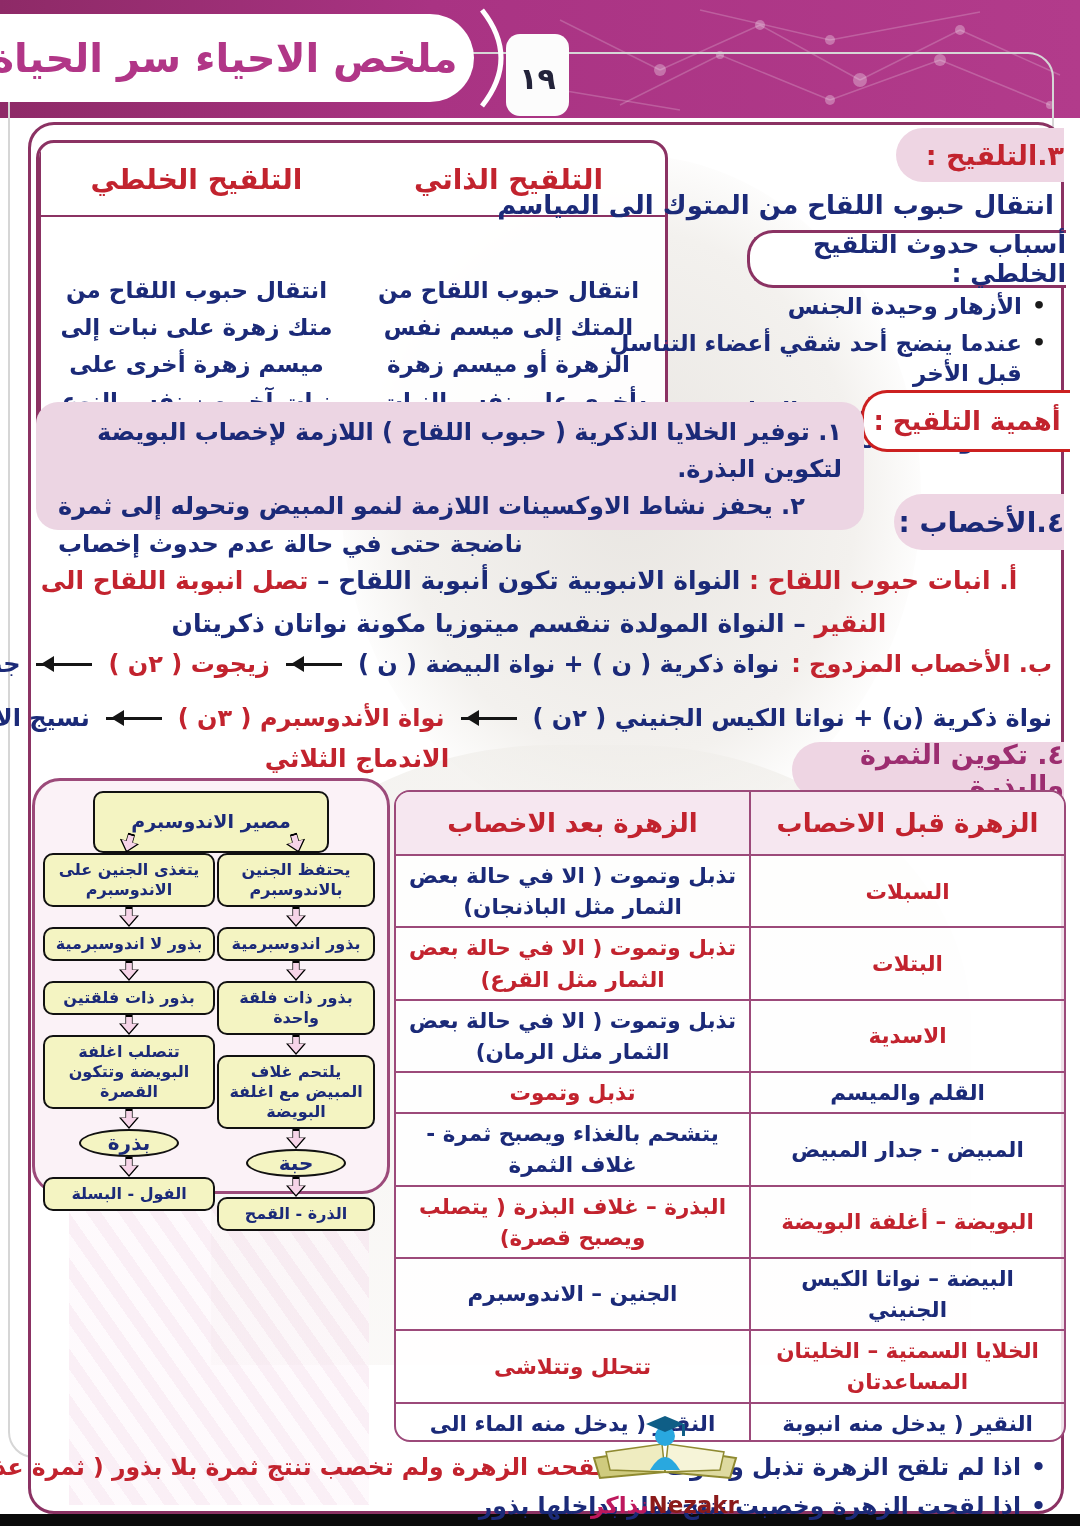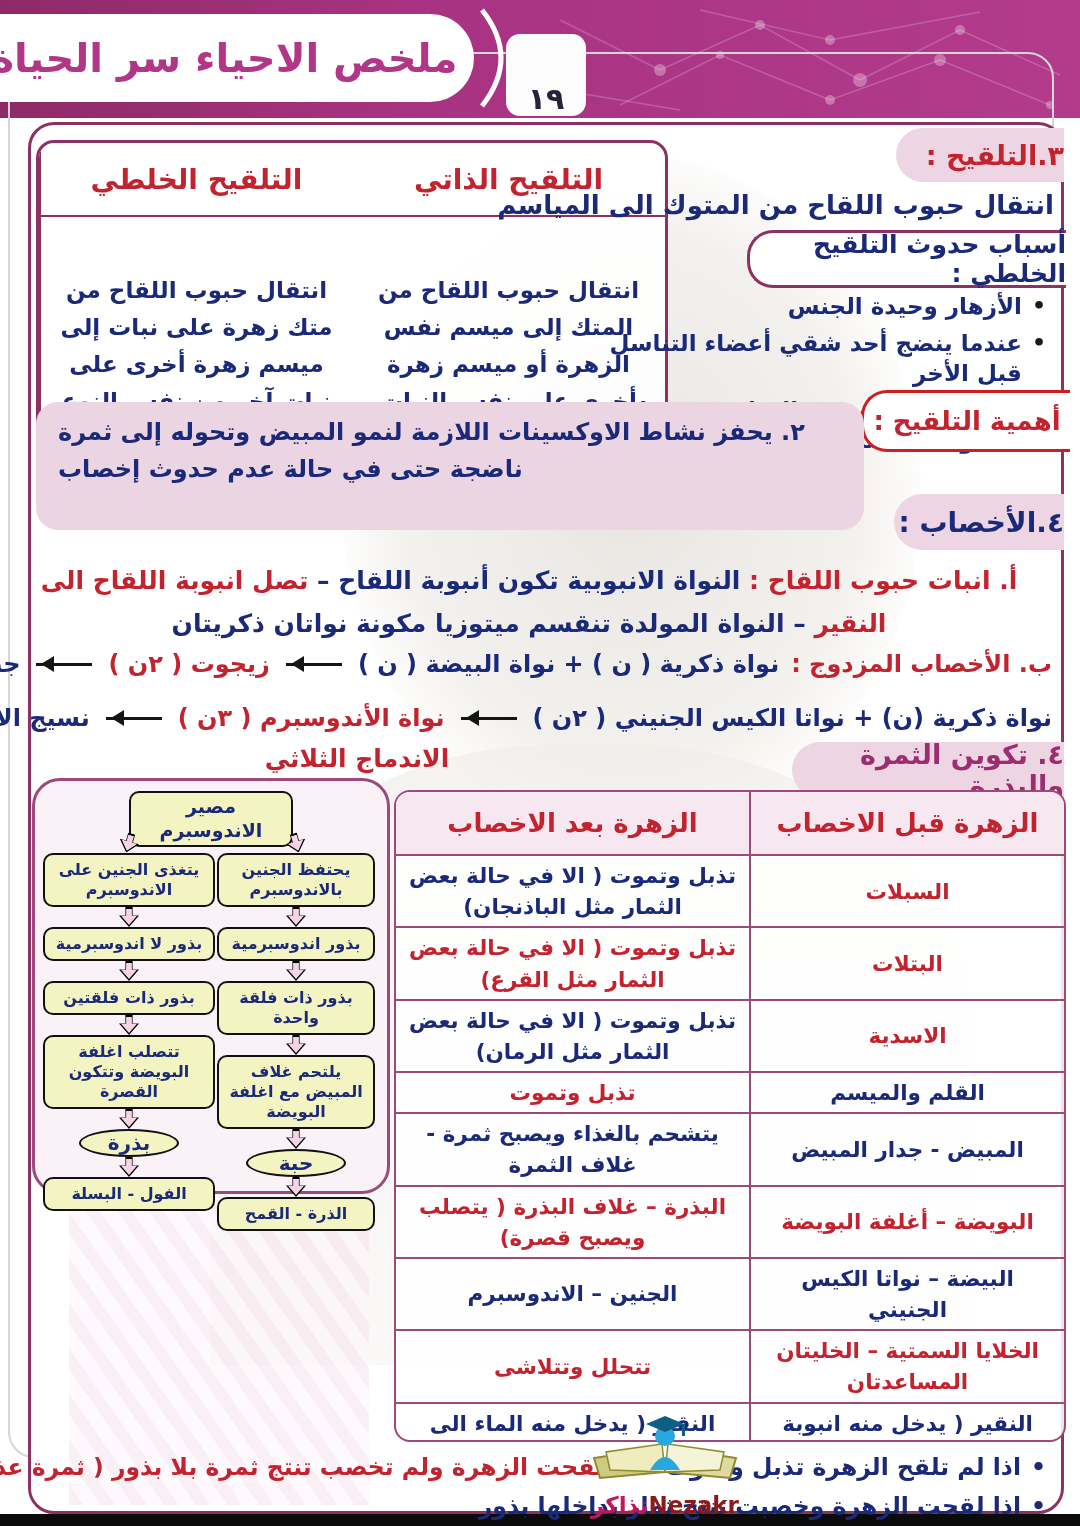--- a/index.html
+++ b/index.html
@@ -10,22 +10,22 @@
   .magenta{color:#9c2d70}
 
   
   .banner{position:absolute;top:0;left:0;width:1080px;height:118px;
           background:linear-gradient(90deg,#8e2a67 0%,#a93383 40%,#b23b8b 100%);}
   .banner svg{position:absolute;inset:0;width:100%;height:100%;}
   .title-label{position:absolute;top:14px;left:-26px;width:500px;height:88px;background:#ffffff;
                border-radius:0 46px 46px 0;display:flex;align-items:center;justify-content:center;z-index:4;}
   .title-label span{color:#b13687;font-size:40px;white-space:nowrap;}
   .title-arc{position:absolute;top:8px;left:478px;z-index:4;}
-  .page-tab{position:absolute;top:34px;left:506px;width:80px;height:82px;background:#fcfcfc;border-radius:14px;
-            display:flex;align-items:flex-end;justify-content:center;padding-bottom:0;box-sizing:border-box;
+  .page-tab{position:absolute;top:34px;left:506px;width:63px;height:82px;background:#fcfcfc;border-radius:14px;
+            display:flex;align-items:flex-end;justify-content:center;padding-bottom:20px;box-sizing:border-box;
             color:#23233a;font-size:30px;z-index:4;}
 
   
   .frame{position:absolute;left:8px;top:52px;width:1042px;height:1402px;border:2px solid #d6d6d6;border-radius:26px;}
   .main{position:absolute;left:28px;top:122px;width:1036px;height:1392px;background:#fff;
         border:3px solid #8b3263;border-radius:26px;box-sizing:border-box;overflow:hidden;}
   .face{position:absolute;left:310px;top:30px;width:580px;height:680px;border-radius:50%;
         background:radial-gradient(ellipse at center,#e9e6e2 0%,#f3f1ee 55%,rgba(255,255,255,0) 74%);}
   .shoulders{position:absolute;left:180px;top:620px;width:760px;height:620px;border-radius:45% 45% 0 0;
         background:linear-gradient(#f0eeea,#f8f6f4);opacity:.7;}
@@ -69,21 +69,21 @@
   .larrow{width:56px;height:3px;background:#151515;position:relative;flex:0 0 auto;margin:0 4px;}
   .larrow::before{content:"";position:absolute;left:-3px;top:-7px;border:8px solid transparent;border-right:13px solid #151515;}
   .eq-note{position:absolute;left:252px;top:744px;width:210px;text-align:center;font-size:25px;z-index:3;}
   .fruit-box{right:16px;top:742px;width:272px;height:56px;font-size:27px;}
 
   
   .flow{position:absolute;left:32px;top:778px;width:358px;height:416px;border:3px solid #9c4a7a;border-radius:28px;
         background:#fbf2f7;box-sizing:border-box;z-index:3;}
   .fbox{background:#f4f4c2;border:2px solid #111;border-radius:10px;color:#1b2a78;font-size:16px;text-align:center;
         padding:5px 3px;width:100%;box-sizing:border-box;line-height:1.25;}
-  .ftitle{position:absolute;top:10px;left:50%;transform:translateX(-50%);width:164px;font-size:19px;padding:2px 4px;}
+  .ftitle{position:absolute;top:10px;left:50%;transform:translateX(-50%);width:236px;font-size:19px;padding:17px 4px;}
   .fcol{position:absolute;top:52px;height:352px;display:flex;flex-direction:column;align-items:center;
         justify-content:space-between;}
   .fcolR{right:12px;width:158px;}
   .fcolL{left:8px;width:172px;}
   .foval{background:#f4f4c2;border:2px solid #111;border-radius:50%;width:96px;height:50px;display:flex;
         align-items:center;justify-content:center;color:#1b2a78;font-size:20px;}
   .arr{position:relative;width:20px;height:20px;flex:0 0 auto;}
   .arr::before{content:"";position:absolute;inset:0;background:#000;
         clip-path:polygon(32% 0,68% 0,68% 42%,100% 42%,50% 100%,0 42%,32% 42%);}
   .arr::after{content:"";position:absolute;inset:2px;background:#f6d4e8;
@@ -186,20 +186,21 @@
         <span class="dot">•</span>
         <span class="navy">عندما ينضج أحد شقي أعضاء التناسل قبل الأخر</span>
       </div>
     <div class="row">
         <span class="dot">•</span>
         <span class="navy">عندما يكون مستوى المتك منخفضا عن مستوى الميسم</span>
       </div>
   </div>
   <div class="imp-head red">أهمية التلقيح :</div>
   <div class="imp-box navy">
+    <div class="l1">١. توفير الخلايا الذكرية ( حبوب اللقاح ) اللازمة لإخصاب البويضة لتكوين البذرة.</div>
     <div class="l2">٢. يحفز نشاط الاوكسينات اللازمة لنمو المبيض وتحوله إلى ثمرة ناضجة حتى في حالة عدم حدوث إخصاب</div>
   </div>
 
   <div class="pill sec4-box">
     <span class="navy">٤.الأخصاب :</span>
   </div>
   <div class="para-a">
     <span class="red">أ. انبات حبوب اللقاح : </span><span class="navy">النواة الانبوبية تكون أنبوبة اللقاح – </span><span class="red">تصل انبوبة اللقاح الى النقير</span><span class="navy"> – النواة المولدة تنقسم ميتوزيا مكونة نواتان ذكريتان</span>
   </div>
 

